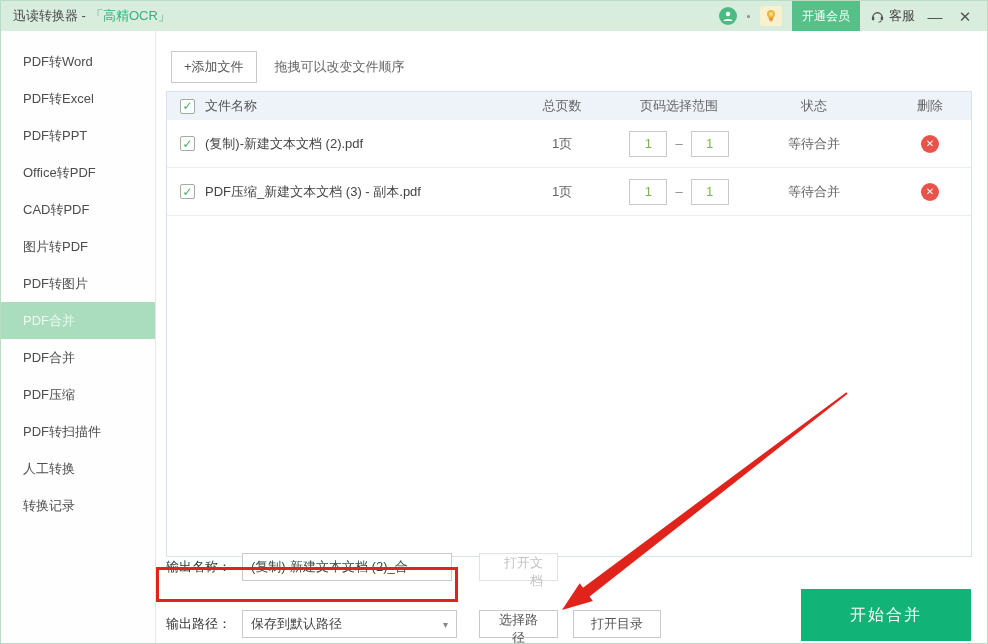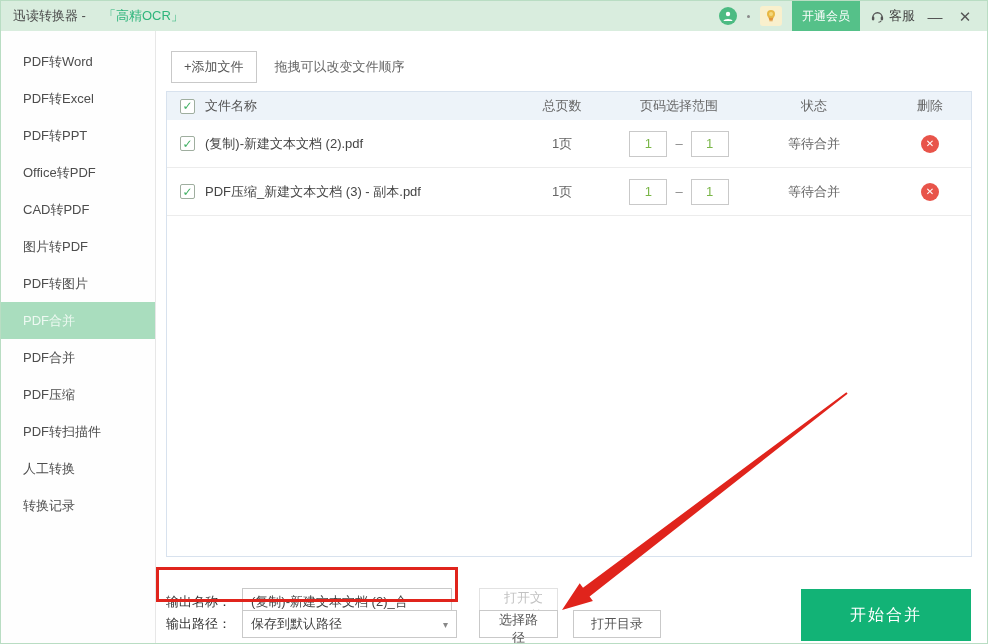--- a/index.html
+++ b/index.html
@@ -2,21 +2,21 @@
 <html><head>
 <meta charset="utf-8">
 <style>
   * { margin:0; padding:0; box-sizing:border-box; }
   body { font-family:"Liberation Sans","DejaVu Sans",sans-serif; background:#f0f0f0; }
   .window { position:relative; width:988px; height:644px; background:#fff; border:1px solid #b9ddc3; overflow:hidden; }
 
   
   .titlebar { position:absolute; left:0; top:0; width:100%; height:30px; background:#d9edde;
               display:flex; align-items:center; padding:0 12px; }
-  .title { font-size:13px; color:#4a4a4a; display:flex; align-items:center; gap:17px; }
+  .title { font-size:13px; color:#4a4a4a; display:flex; align-items:center; gap:4px; }
   .title .ocr { color:#2fb57c; }
   .titlebar-right { margin-left:auto; display:flex; align-items:center; gap:10px; }
   .avatar { width:18px; height:18px; border-radius:50%; background:#4cbb82; display:flex; align-items:center; justify-content:center; }
   .tiny-dot { width:3px; height:3px; border-radius:50%; background:#8a8a8a; }
   .medal-wrap { width:22px; height:20px; background:#f9f0cd; border-radius:3px; display:flex; align-items:center; justify-content:center; }
   .vip-btn { background:#55c189; color:#ffffff; font-size:12px; padding:20px 10px; border-radius:8px; border:none; cursor:pointer; }
   .service { display:flex; align-items:center; gap:4px; font-size:13px; color:#444; }
   .win-ctl { font-size:15px; color:#555; width:20px; text-align:center; cursor:pointer; line-height:1; }
 
   
@@ -43,21 +43,21 @@
               display:inline-flex; align-items:center; justify-content:center;
               color:#3faf62; font-size:12px; line-height:1; cursor:pointer; flex:none; }
   .range-cell { display:flex; align-items:center; justify-content:center; gap:8px; }
   .page-input { width:38px; height:26px; border:1px solid #c9c9c9; text-align:center; color:#7ab648; font-size:13px; }
   .dash { color:#888; }
   .del-cell { text-align:center; }
   .del-icon { display:inline-flex; width:18px; height:18px; border-radius:50%; background:#e8544a; color:#fff;
               align-items:center; justify-content:center; font-size:10px; cursor:pointer; }
 
   .out-row { position:absolute; left:10px; display:flex; align-items:center; }
-  .out-row.row1 { top:557px; }
+  .out-row.row1 { top:522px; }
   .out-row.row2 { top:579px; }
   .out-label { font-size:13px; color:#333; width:76px; }
   .name-input { width:210px; height:28px; border:1px solid #c9c9c9; padding:0 8px; font-size:13px; color:#444; }
   .path-select { width:215px; height:28px; border:1px solid #c9c9c9; background:#fff; display:flex;
                  align-items:center; padding:0 8px; font-size:13px; color:#444; cursor:pointer; }
   .path-select .caret { margin-left:auto; color:#888; font-size:10px; }
   .btn { height:28px; border:1px solid #c9c9c9; background:#fff; color:#555; font-size:13px; padding:0 14px; cursor:pointer; }
   .btn.disabled { border-color:#e2e2e2; color:#c2c2c2; cursor:default;text-align:right; }
   .btn-open-doc { position:absolute; left:313px; top:0; width:79px; }
   .btn-choose { position:absolute; left:313px; top:0; width:79px; }

